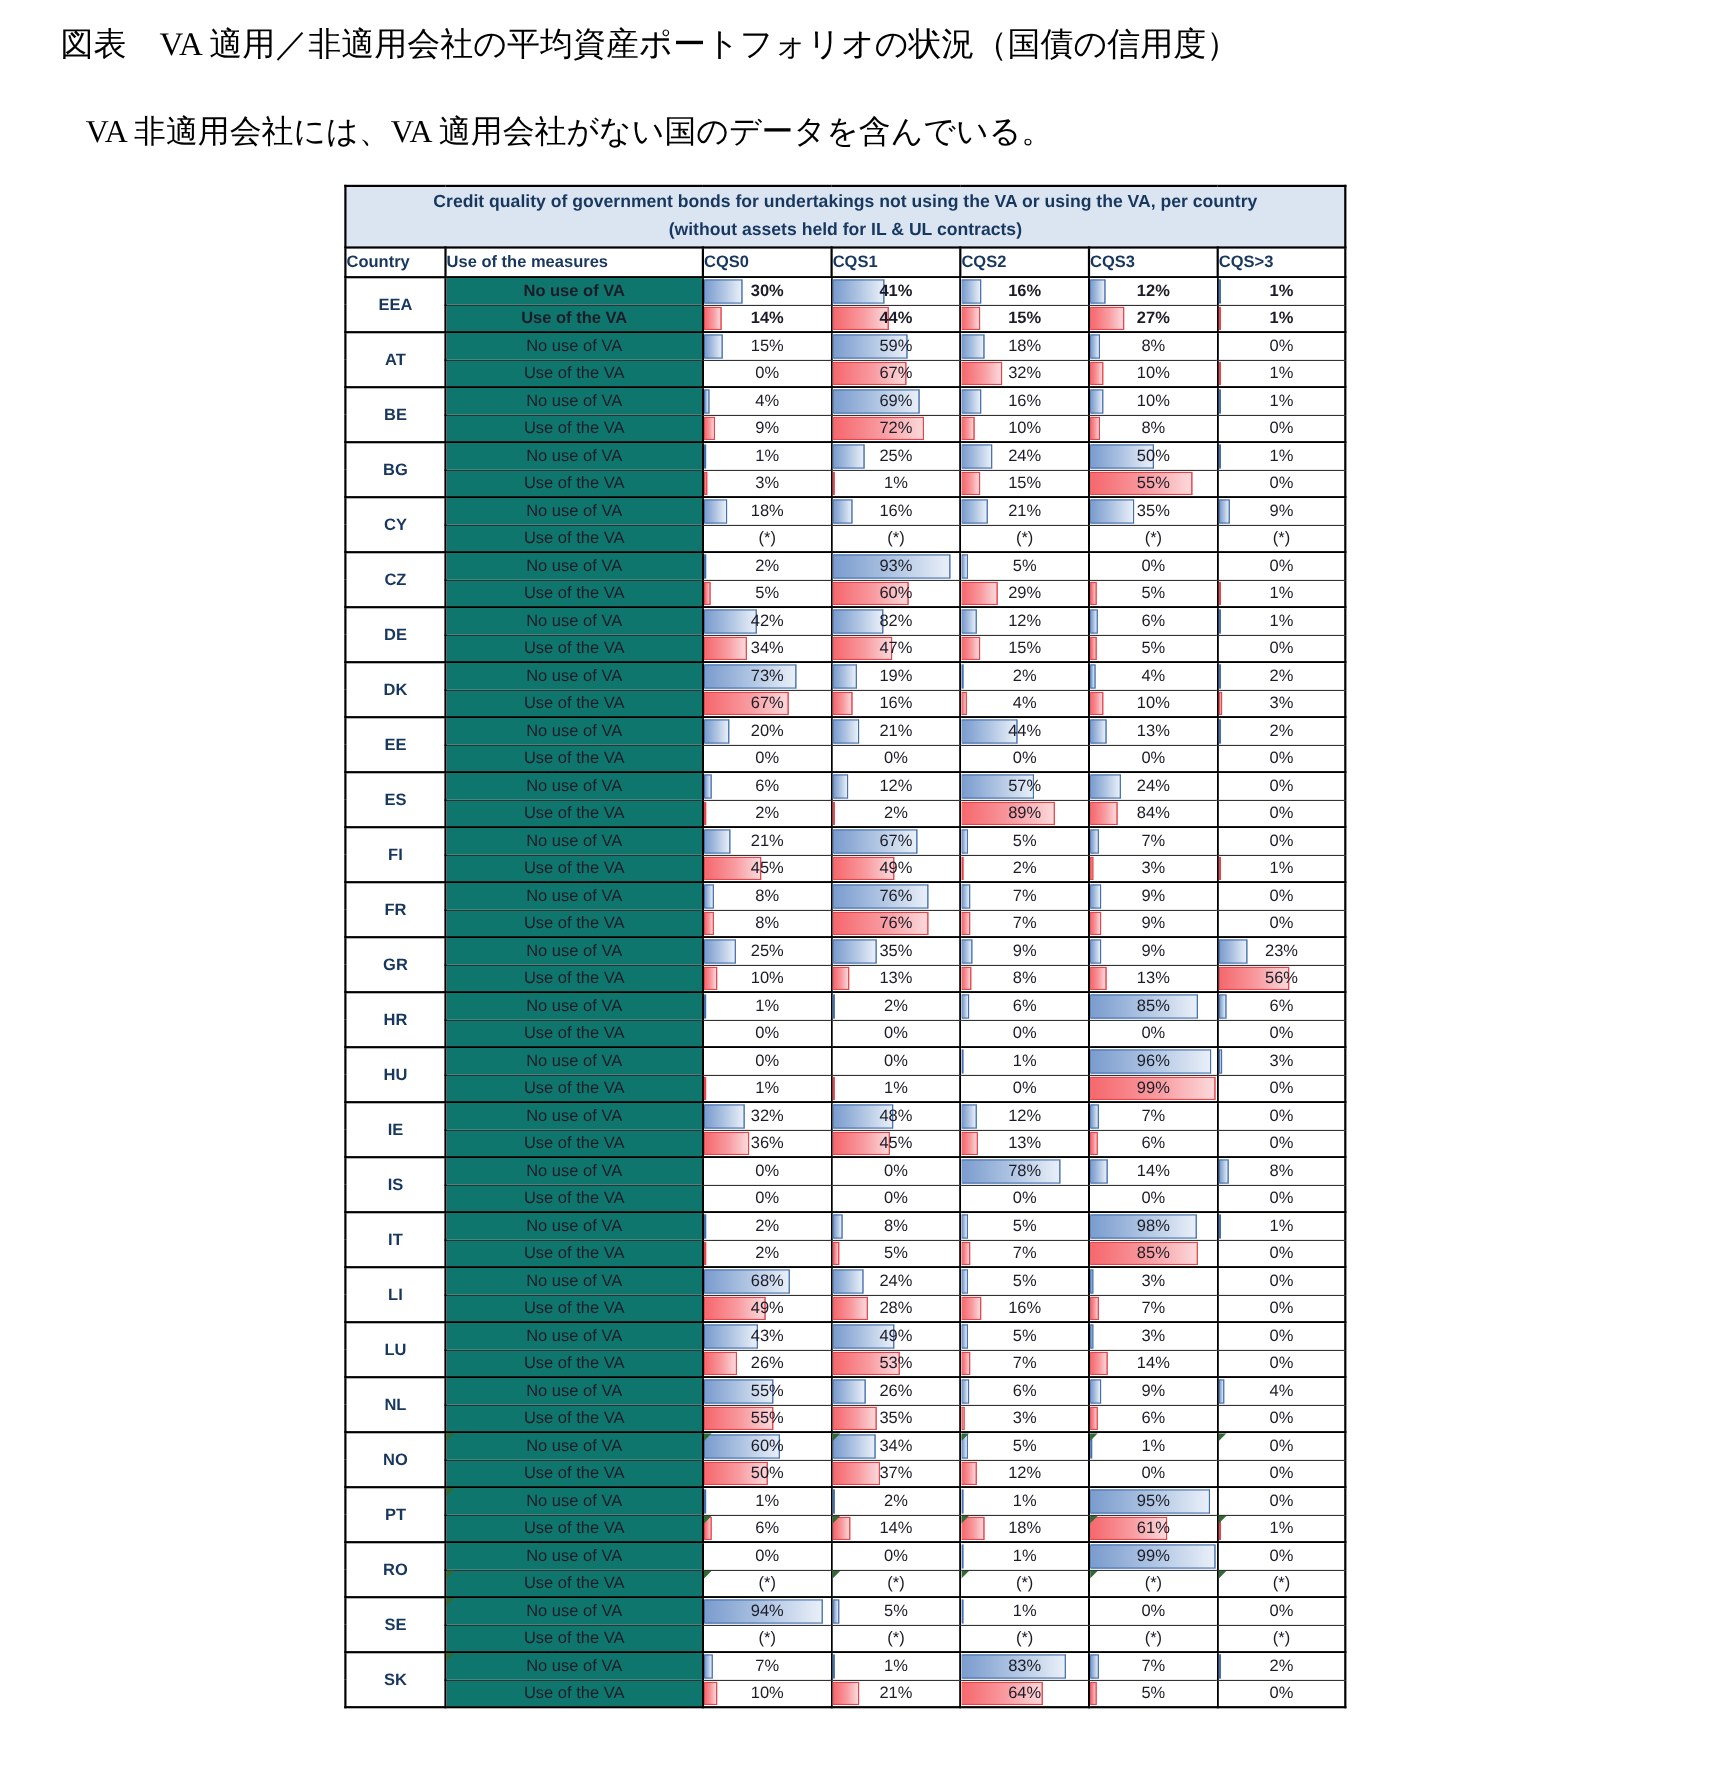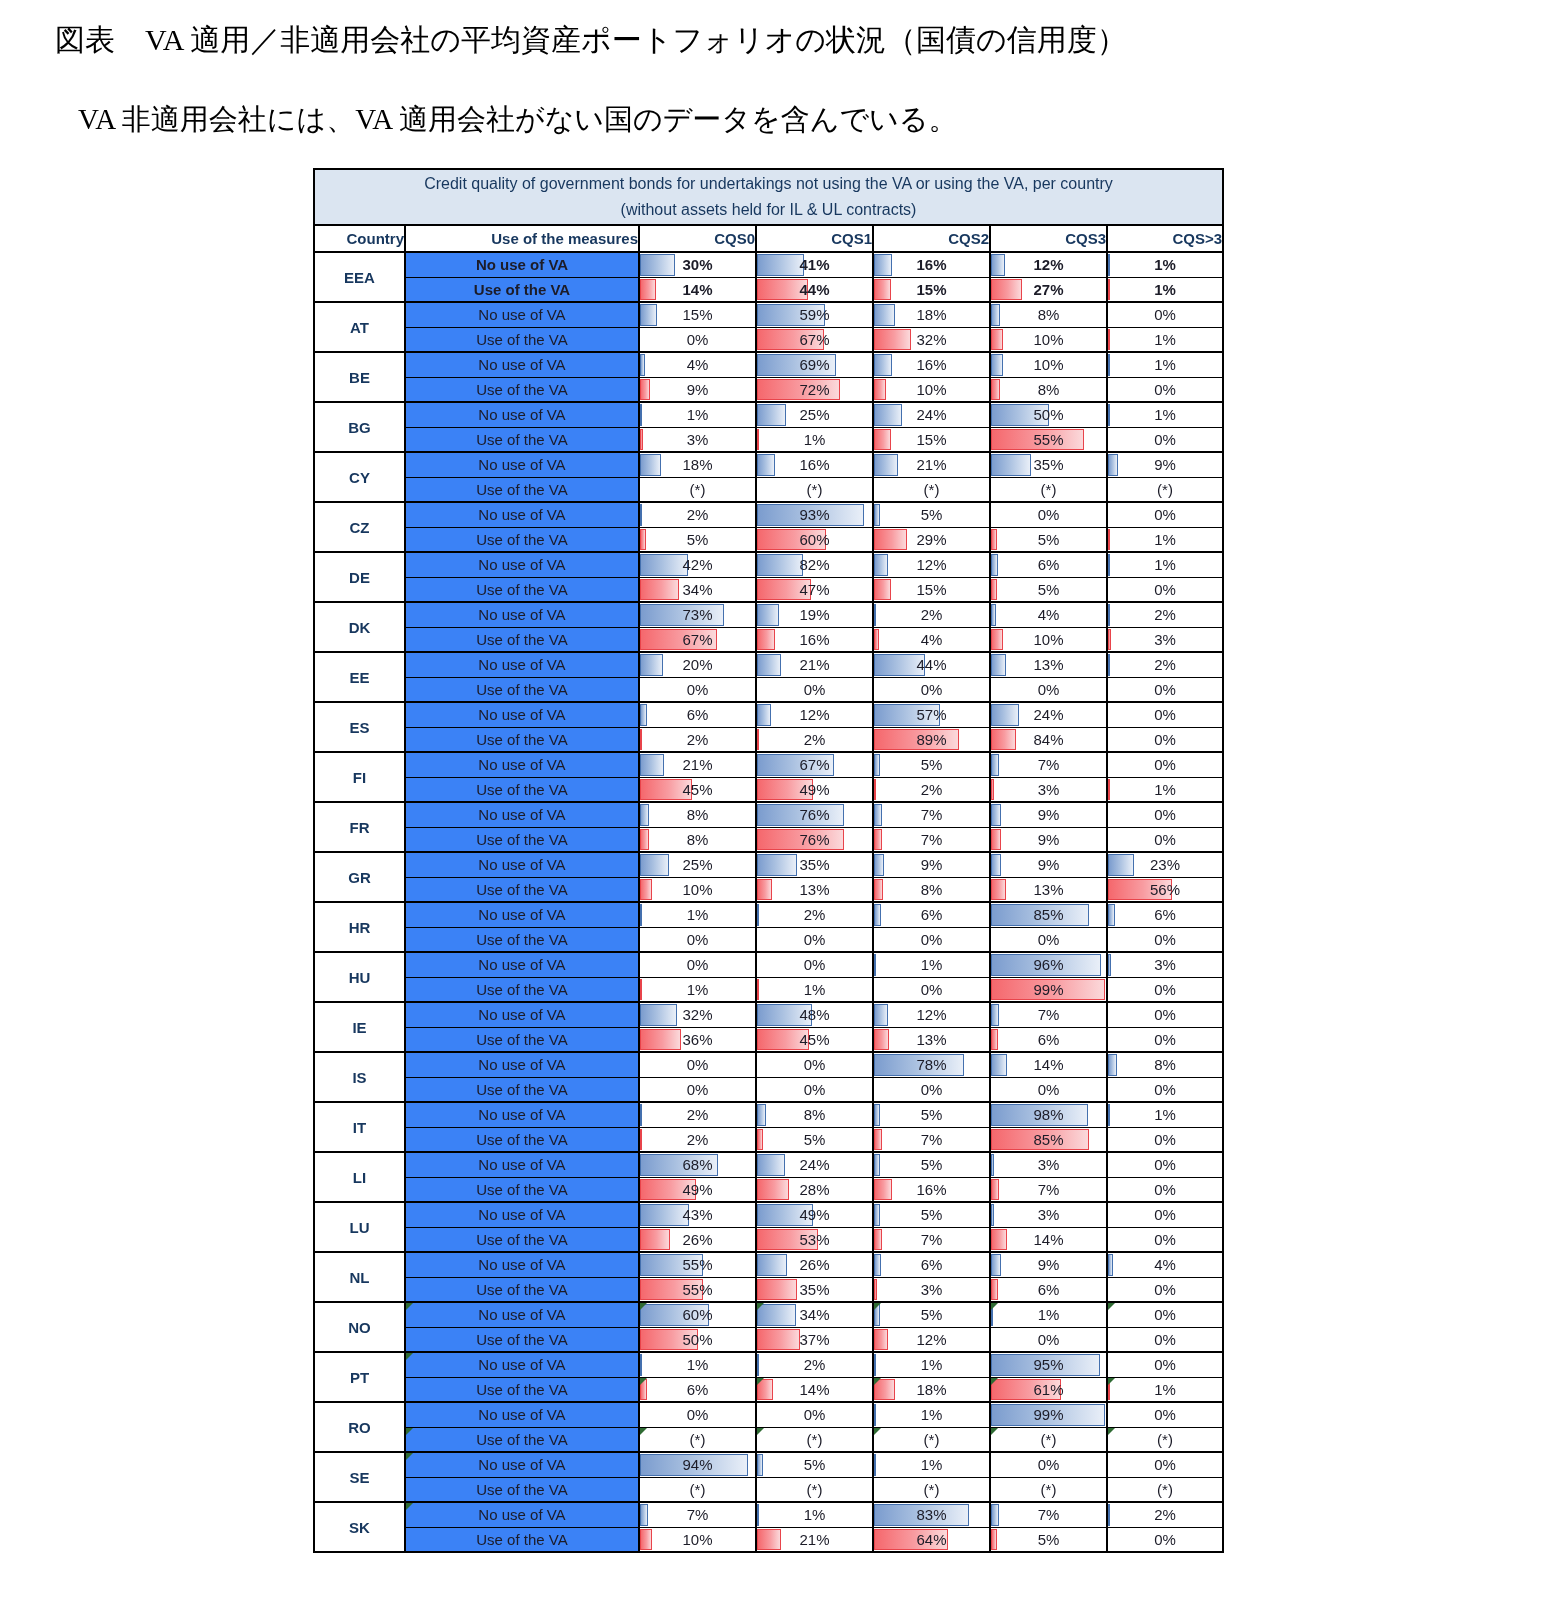--- a/index.html
+++ b/index.html
@@ -17,35 +17,35 @@
     font-family:"Liberation Serif","DejaVu Serif",serif;
     font-size:29px;color:#000;white-space:nowrap;
   }
   table.ctable{
     position:absolute;left:313px;top:168px;width:909px;
     border-collapse:collapse;table-layout:fixed;
     border:2px solid #000;
   }
   .ctable th,.ctable td{border:2px solid #000;padding:0;}
   .ttitle{
-    background:#DBE5F1;color:#17375E;font-weight:normal;font-size:16px;
+    background:#DBE5F1;color:#17375E;font-weight:bold;font-size:16px;
     text-align:center;height:54px;line-height:1.6;
   }
   .colhead th{
     background:#ffffff;color:#17375E;font-weight:bold;font-size:15px;
-    height:25px;text-align:right;
+    height:25px;text-align:left;
   }
   tr.r1,tr.r2{height:25px;}
   td.country{
     color:#17375E;font-weight:bold;font-size:15px;text-align:center;
     vertical-align:middle;background:#fff;
   }
   td.measure{
     font-size:15px;text-align:center;vertical-align:middle;
-    position:relative;color:#1c1c28;background:#3b82f6;
+    position:relative;color:#1c1c28;background:#0f766e;
   }
   td.val{
     position:relative;font-size:15px;text-align:center;vertical-align:middle;
     color:#1c1c28;background:#fff;overflow:hidden;
   }
   tr.r1 td:not(.country){border-bottom-width:1px;}
   tr.r2 td{border-top-width:1px;}
   tr.bold-row td{font-weight:bold;}
   .bar{
     position:absolute;left:0;top:1px;bottom:1px;box-sizing:border-box;z-index:0;

